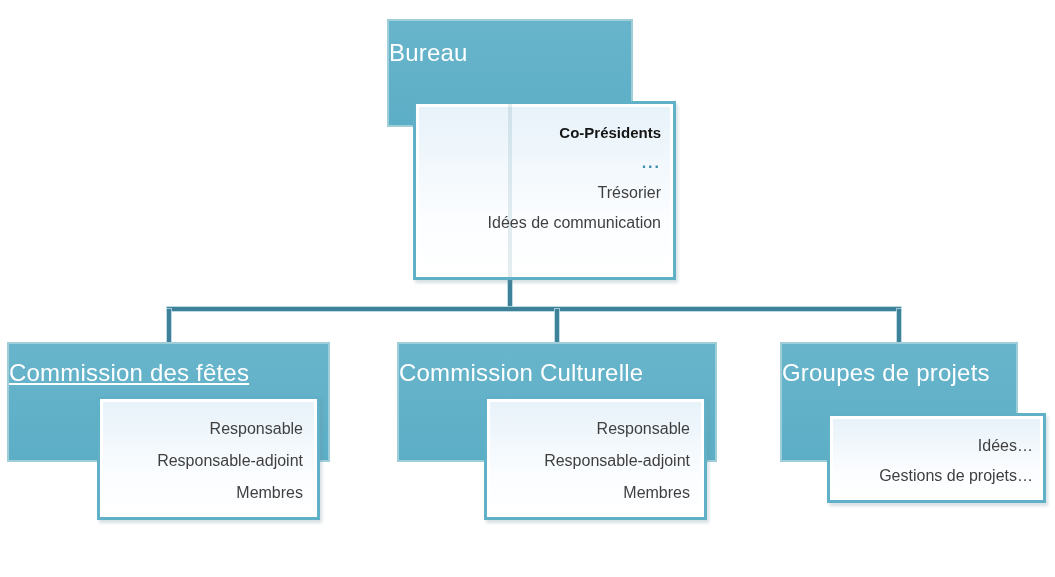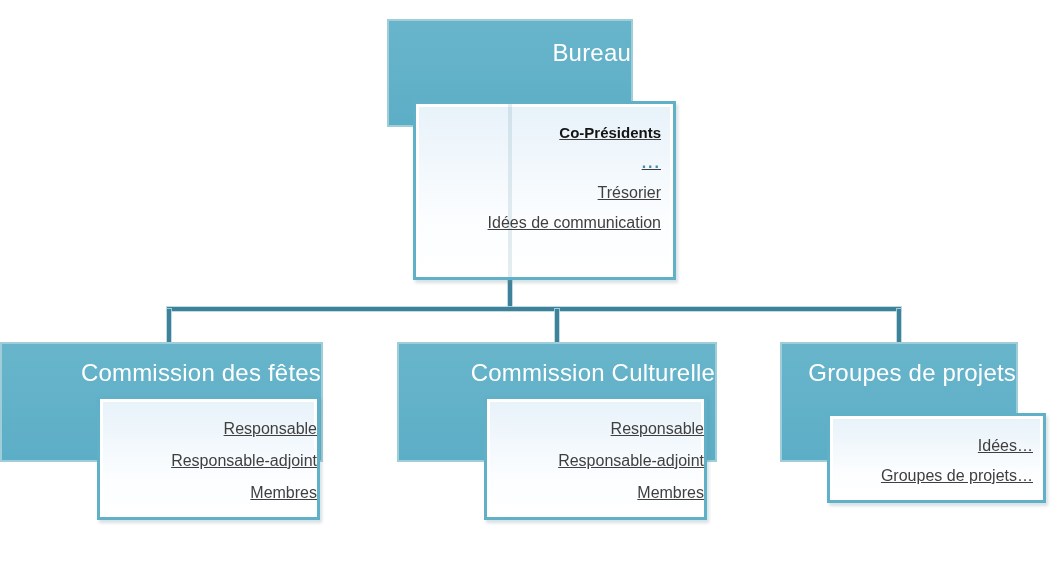--- a/index.html
+++ b/index.html
@@ -15,44 +15,44 @@
     background: #ffffff;
     overflow: hidden;
   }
   
   .teal-box {
     position: absolute;
     box-sizing: border-box;
     background: linear-gradient(180deg, var(--teal_fill_light, #68b5cb) 0%, var(--teal_fill, #5caec6) 100%);
     border: 2px solid var(--box_border, #9fced9);
     color: var(--title_text, #ffffff);
-    text-align: right;
+    text-align: left;
   }
   .teal-box .title {
     display: block;
     font-size: 24px;
     letter-spacing: 0.2px;
   }
   .pad-bureau { padding-top: 18px; }
   .pad-row    { padding-top: 15px; }
 
   
   .sub-panel {
     position: absolute;
     box-sizing: border-box;
     border: 3px solid var(--subpanel_border, #60b0c7);
     background: linear-gradient(180deg, var(--subpanel_top, #e7f2f9) 0%, #fbfdff 65%, #ffffff 100%);
     box-shadow: inset 0 0 0 3px #ffffff, 2px 3px 3px rgba(110, 145, 158, 0.28);
     color: var(--text_dark, #3f3f3f);
     text-align: right;
     font-size: 16px;
   }
-  .roles { position: relative; height: 100%; box-sizing: border-box; text-decoration: underline; }
+  .roles { position: relative; height: 100%; box-sizing: border-box; }
   .panel-bureau .roles { padding: 14px 12px 0 0; }
-  .panel-row    .roles { padding: 14px 0 0 0; }
+  .panel-row    .roles { padding: 14px 14px 0 0; }
   .panel-small  .roles { padding: 15px 10px 16px 0; }
   .role {
     display: block;
     position: relative;
     z-index: 1;
     white-space: nowrap;
   }
   .panel-bureau .role { line-height: 30px; }
   .panel-row    .role { line-height: 32px; }
   .panel-small  .role { line-height: 30px; }
@@ -97,21 +97,21 @@
   <div class="sub-panel panel-bureau" style="left:413px; top:101px; width:263px; height:179px;">
     <div class="roles">
       <div class="through-line"></div>
       <span class="role strong">Co-Présidents</span>
       <span class="role dots">...</span>
       <span class="role">Trésorier</span>
       <span class="role">Idées de communication</span>
     </div>
   </div>
 
-  <div class="teal-box pad-row" style="left:0; top:342px; width:323px; height:120px;">
+  <div class="teal-box pad-row" style="left:7px; top:342px; width:323px; height:120px;text-decoration:underline;">
     <span class="title">Commission des fêtes</span>
   </div>
   <div class="sub-panel panel-row" style="left:97px; top:396px; width:223px; height:124px;">
     <div class="roles">
       <span class="role">Responsable</span>
       <span class="role">Responsable-adjoint</span>
       <span class="role">Membres</span>
     </div>
   </div>
 
@@ -125,17 +125,17 @@
       <span class="role">Membres</span>
     </div>
   </div>
 
   <div class="teal-box pad-row" style="left:780px; top:342px; width:238px; height:120px;">
     <span class="title">Groupes de projets</span>
   </div>
   <div class="sub-panel panel-small" style="left:827px; top:413px; width:219px; height:90px;">
     <div class="roles">
       <span class="role">Idées…</span>
-      <span class="role">Groupes de projets…</span>
+      <span class="role">Gestions de projets…</span>
     </div>
   </div>
 
 </div>
 
 </body></html>

